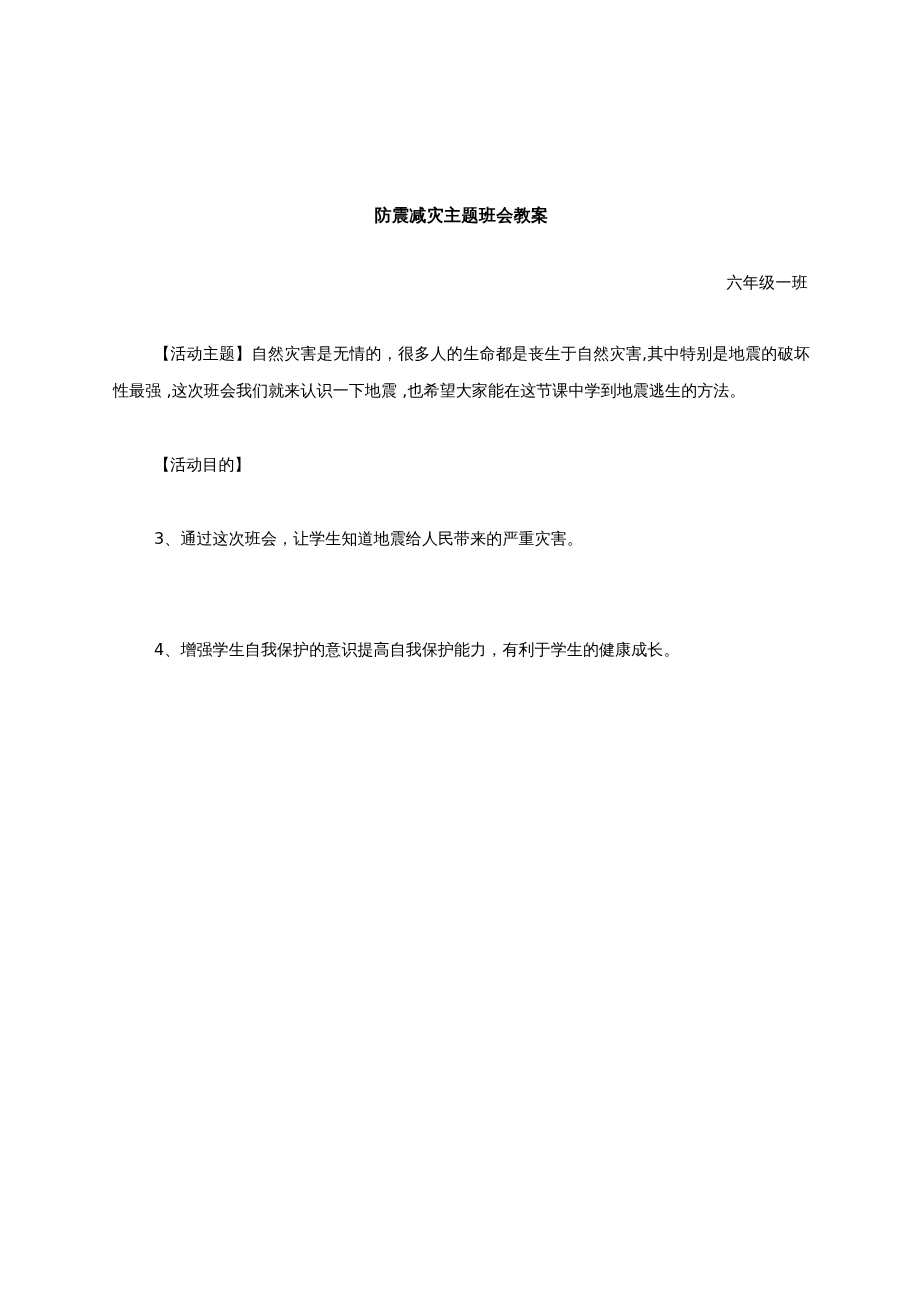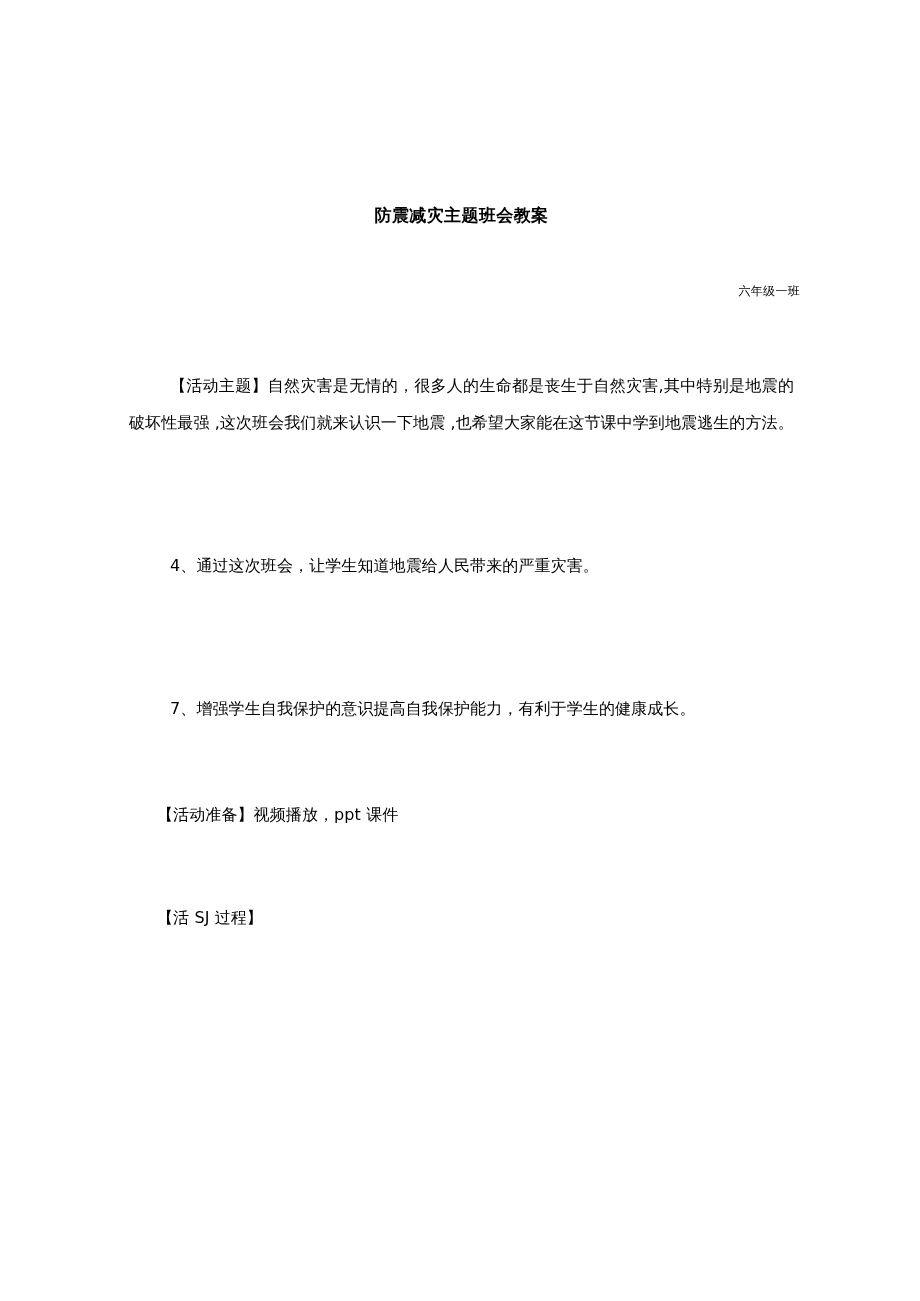--- a/index.html
+++ b/index.html
@@ -39,34 +39,34 @@
     font-size: 17px;
     font-weight: bold;
     text-align: center;
     letter-spacing: 0.4px;
     line-height: 30px;
     margin: 0 0 0 0;
     padding-top: 4px;
   }
 
   .doc-subtitle {
-    font-size: 12px;
+    font-size: 16px;
     font-weight: normal;
     text-align: right;
     line-height: 30px;
-    margin: 8px;
+    margin: 0;
     padding-top: 38px;
     padding-right: 2px;
     letter-spacing: 0.3px;
   }
 
   .para {
     font-size: 16px;
     line-height: 37px;
-    margin: 16px;
+    margin: 0;
     text-align: justify;
     text-justify: inter-ideograph;
     letter-spacing: 0.1px;
     word-break: break-all;
   }
 
   .para.indent {
     text-indent: 41px;
   }
 
@@ -87,37 +87,36 @@
     <h1 class="doc-title">防震减灾主题班会教案</h1>
 
     <p class="doc-subtitle">六年级一班</p>
 
     <div class="gap-lg"></div>
 
     <p class="para indent">【活动主题】自然灾害是无情的，很多人的生命都是丧生于自然灾害,其中特别是地震的破坏性最强 ,这次班会我们就来认识一下地震 ,也希望大家能在这节课中学到地震逃生的方法。</p>
 
     <div class="gap-lg"></div>
 
+    <p class="para indent">【活动目的】</p>
 
     <div class="gap-lg"></div>
 
-    <p class="para indent">4、通过这次班会，让学生知道地震给人民带来的严重灾害。</p>
+    <p class="para indent">3、通过这次班会，让学生知道地震给人民带来的严重灾害。</p>
 
     <div class="gap-lg"></div>
 
 
     <div class="gap-lg"></div>
 
-    <p class="para indent">7、增强学生自我保护的意识提高自我保护能力，有利于学生的健康成长。</p>
+    <p class="para indent">4、增强学生自我保护的意识提高自我保护能力，有利于学生的健康成长。</p>
 
     <div class="gap-lg"></div>
 
-    <p class="para indent-sm">【活动准备】视频播放，ppt 课件</p>
 
     <div class="gap-md"></div>
 
-    <p class="para indent-sm">【活 SJ 过程】</p>
 
     <div class="gap-md"></div>
 
 
   </div>
 </div>
 
 </body></html>

